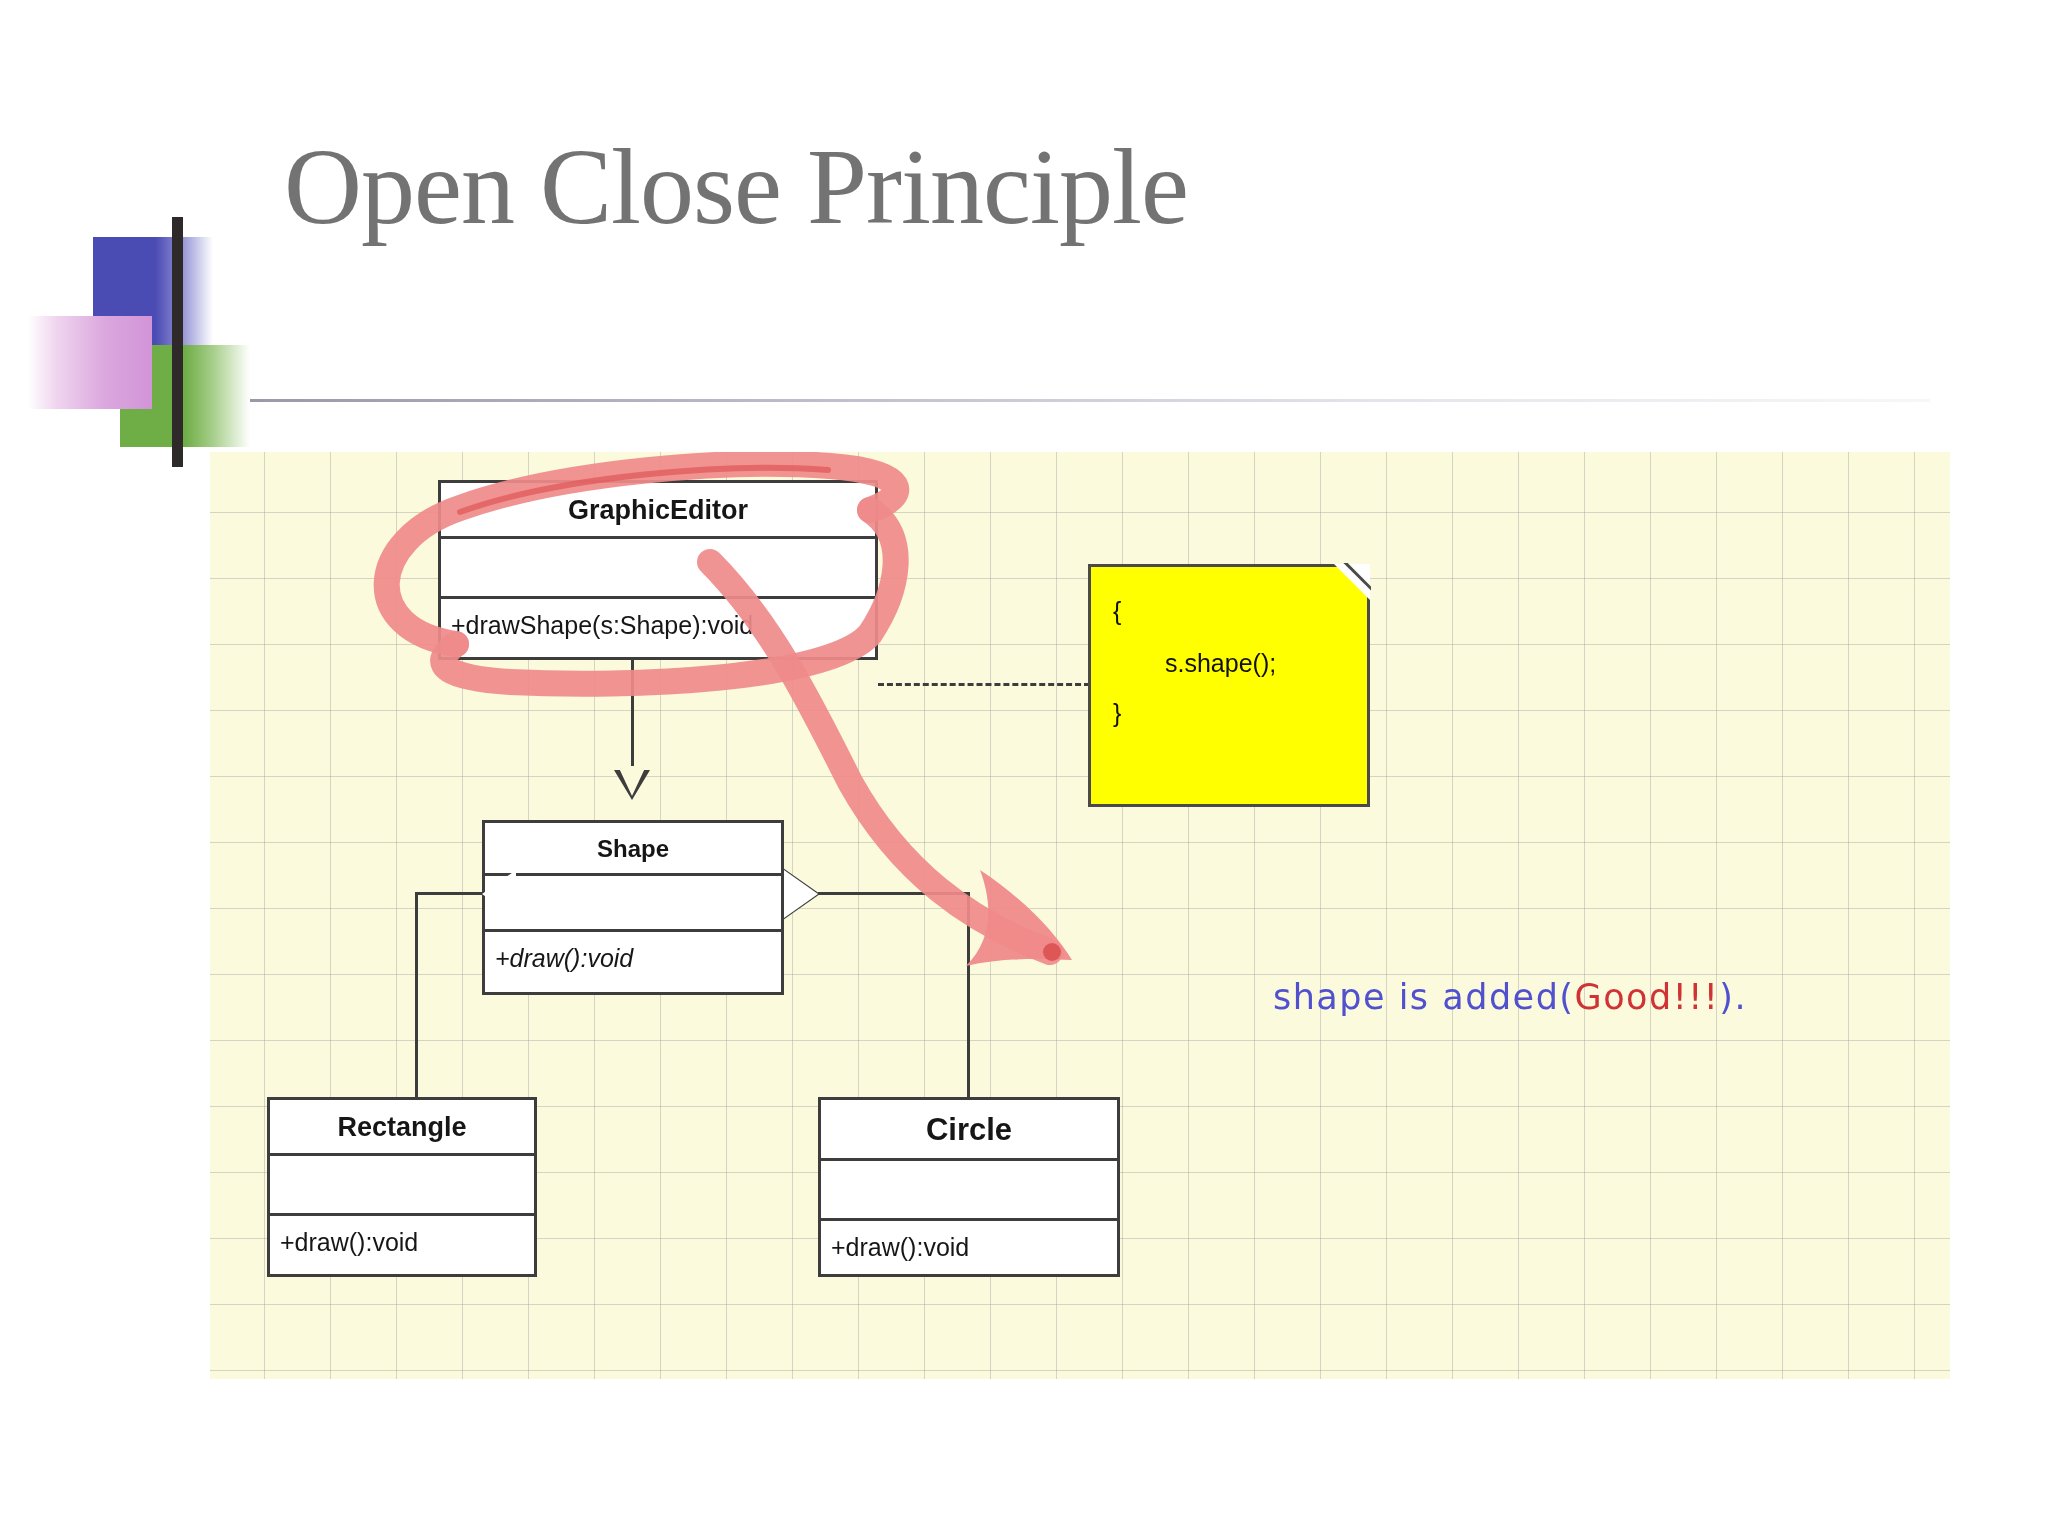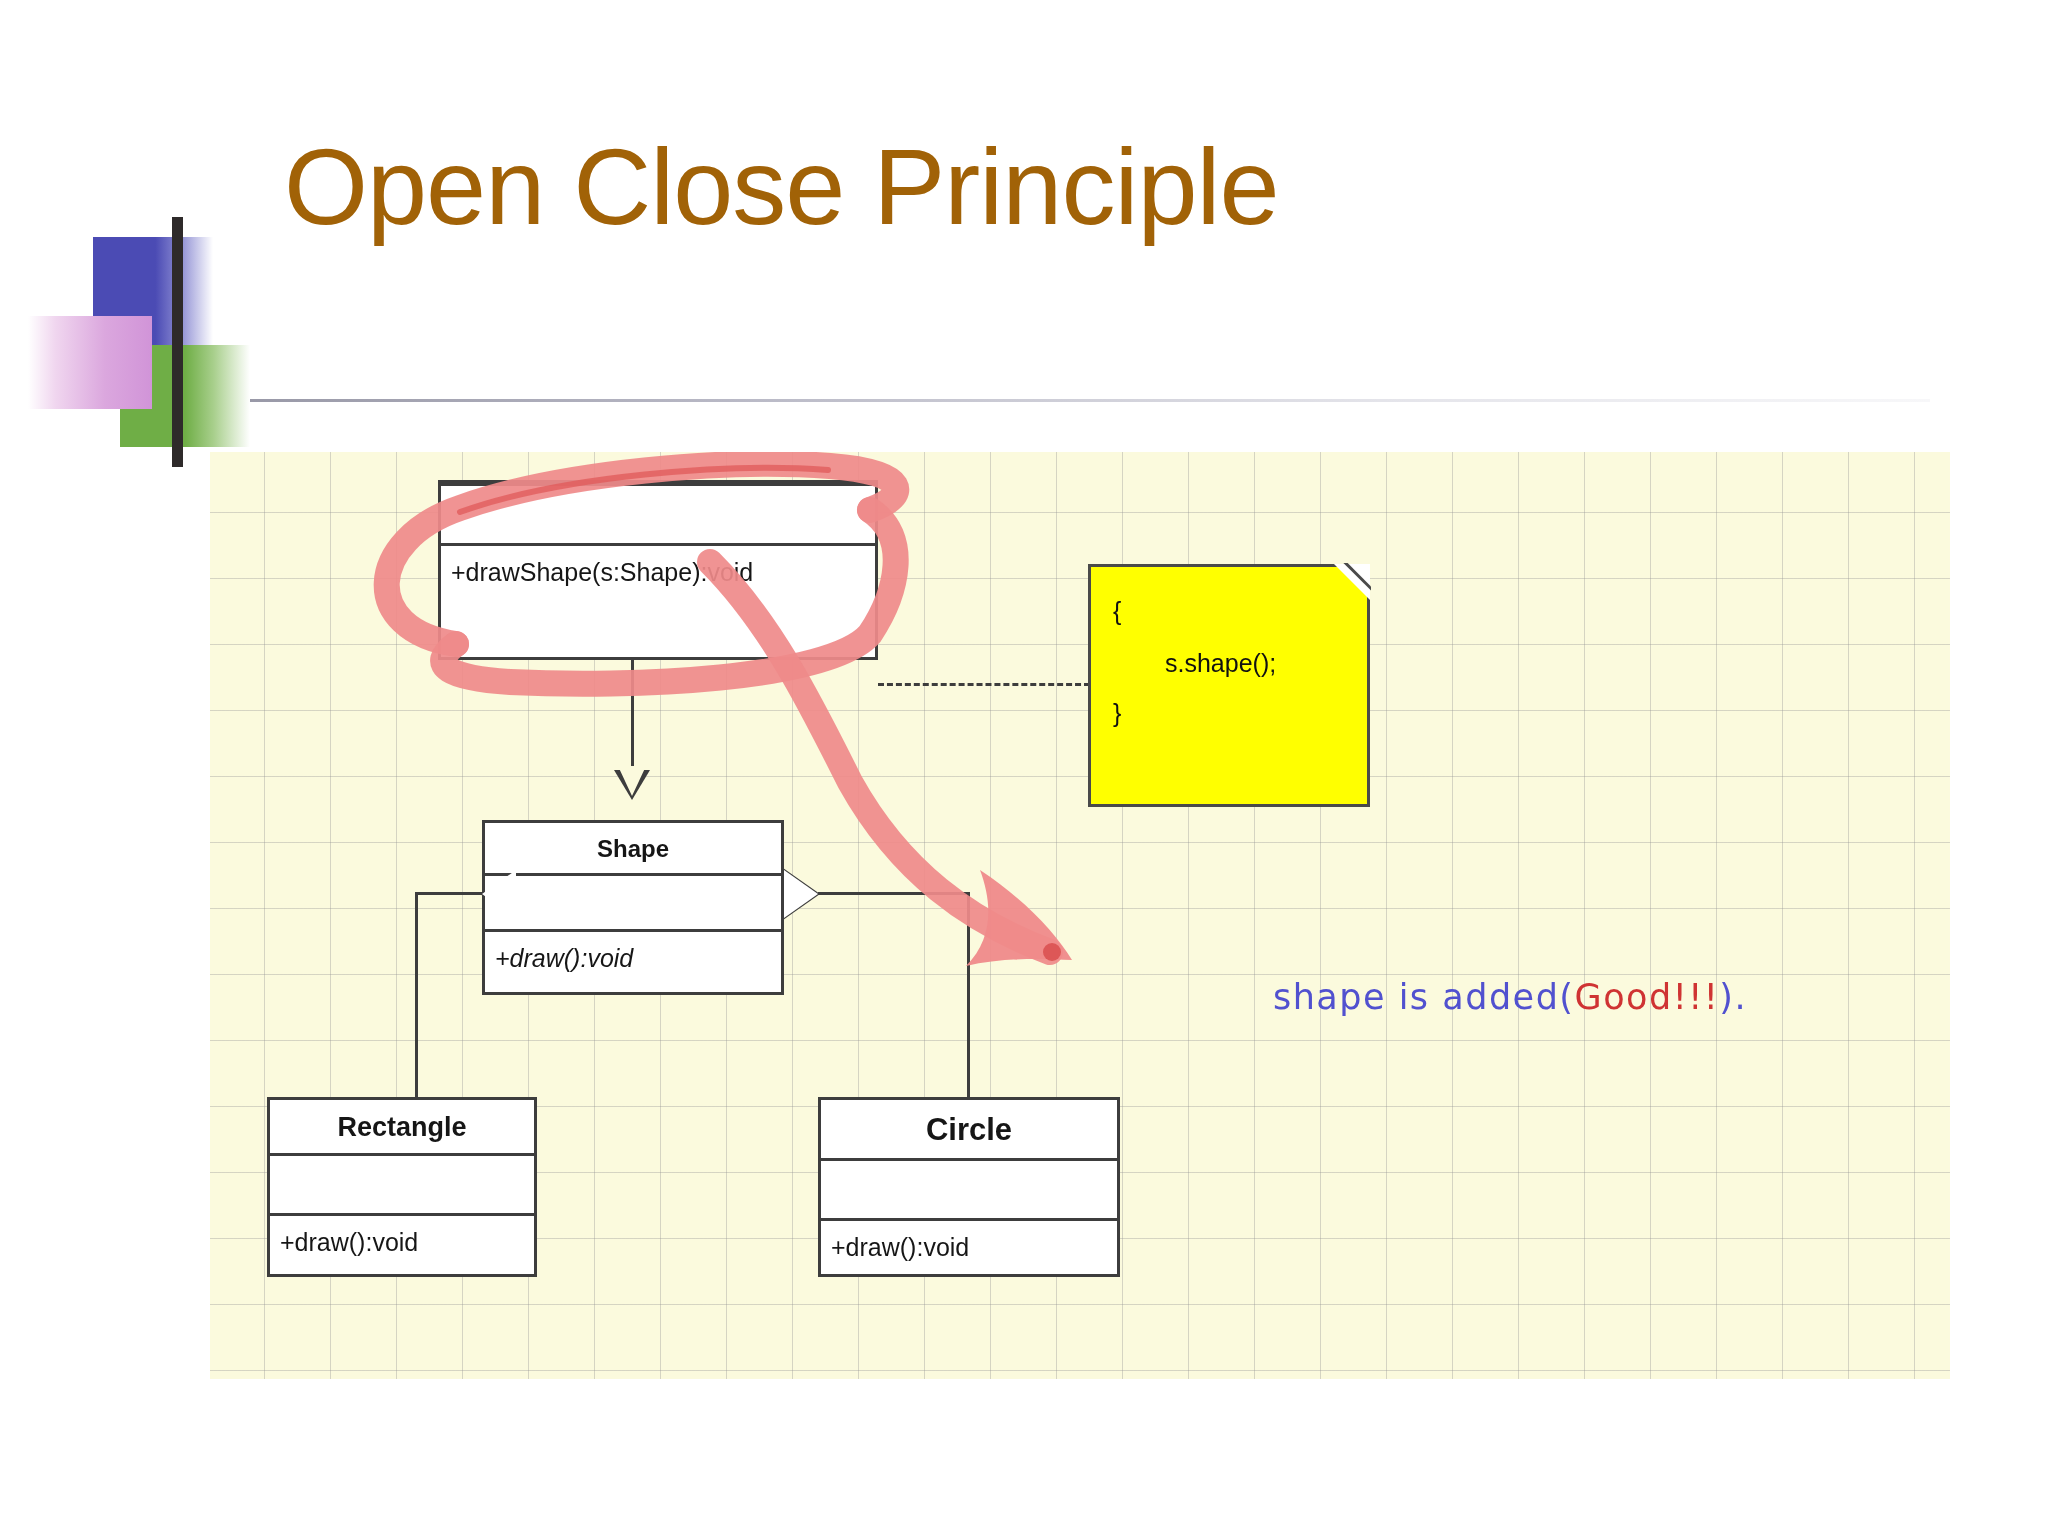--- a/index.html
+++ b/index.html
@@ -62,22 +62,22 @@
   }
 
   
   .slide-title {
     position: absolute;
     left: 284px;
     top: 130px;
     width: 1500px;
     font-size: 108px;
     line-height: 1.05;
-    color: #a16207;
-    font-family: Liberation Sans, sans-serif;
+    color: #737373;
+    font-family: Liberation Serif, serif;
     font-weight: 400;
     letter-spacing: -1px;
     white-space: nowrap;
     z-index: 5;
   }
 
   
   #diagram {
     position: absolute;
     left: 210px;
@@ -329,20 +329,21 @@
     <div class="conn" id="gen-rect-h"></div>
     <div id="gen-rect-head-outline"></div>
     <div id="gen-rect-head"></div>
 
     <div class="conn" id="gen-circ-v"></div>
     <div class="conn" id="gen-circ-h"></div>
     <div id="gen-circ-head-outline"></div>
     <div id="gen-circ-head"></div>
 
     <div class="uml-box" id="box-graphiceditor">
+      <div class="uml-name">GraphicEditor</div>
       <div class="uml-attrs uml-sep"></div>
       <div class="uml-ops uml-sep">+drawShape(s:Shape):void</div>
     </div>
 
     <div class="uml-box" id="box-shape">
       <div class="uml-name">Shape</div>
       <div class="uml-attrs uml-sep"></div>
       <div class="uml-ops uml-sep italic">+draw():void</div>
     </div>
 

